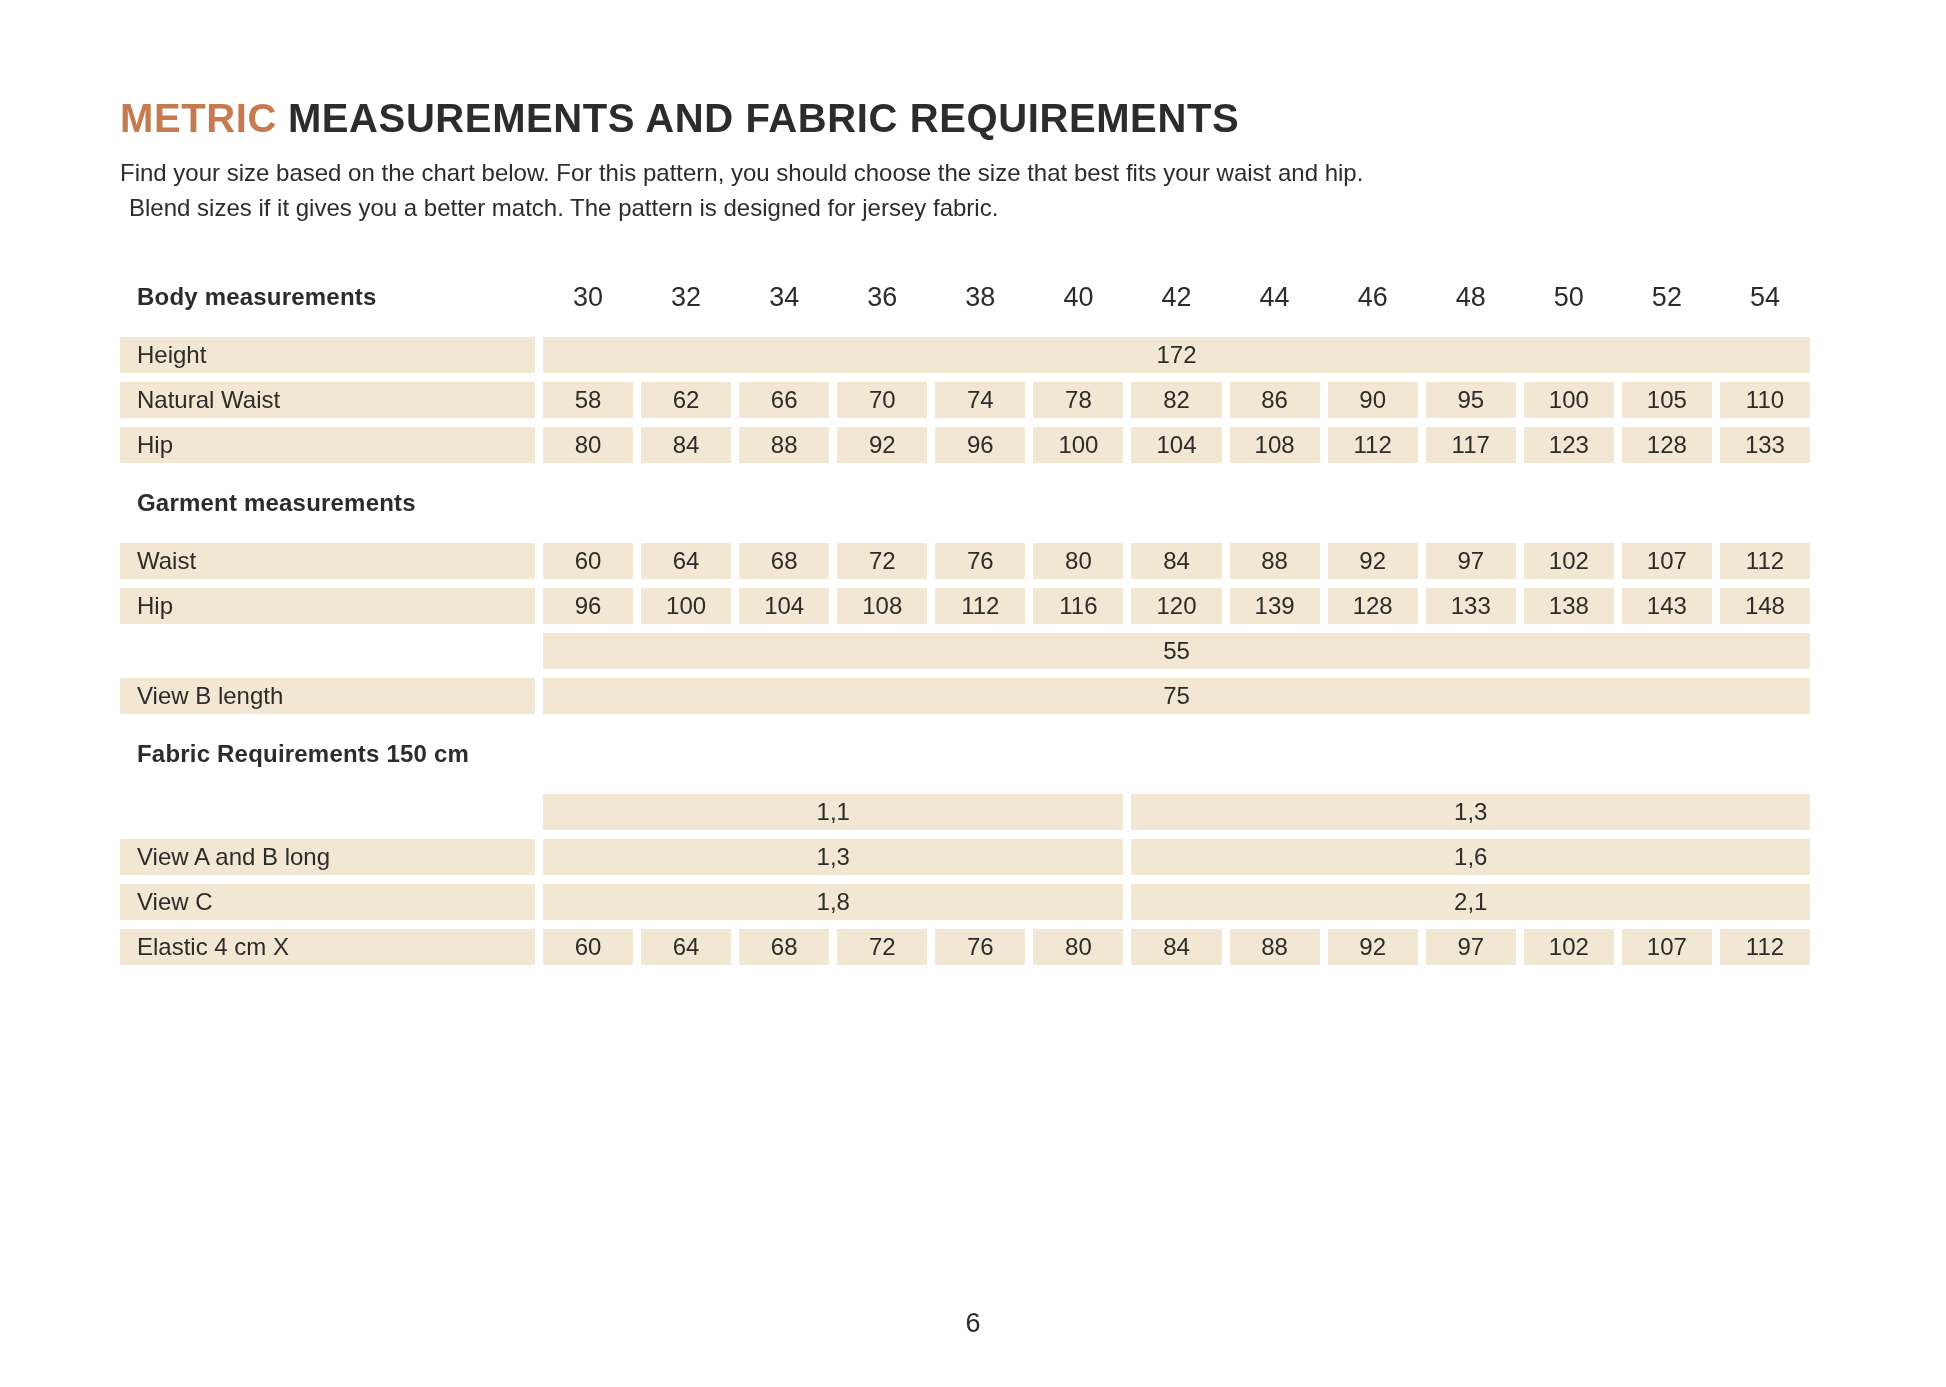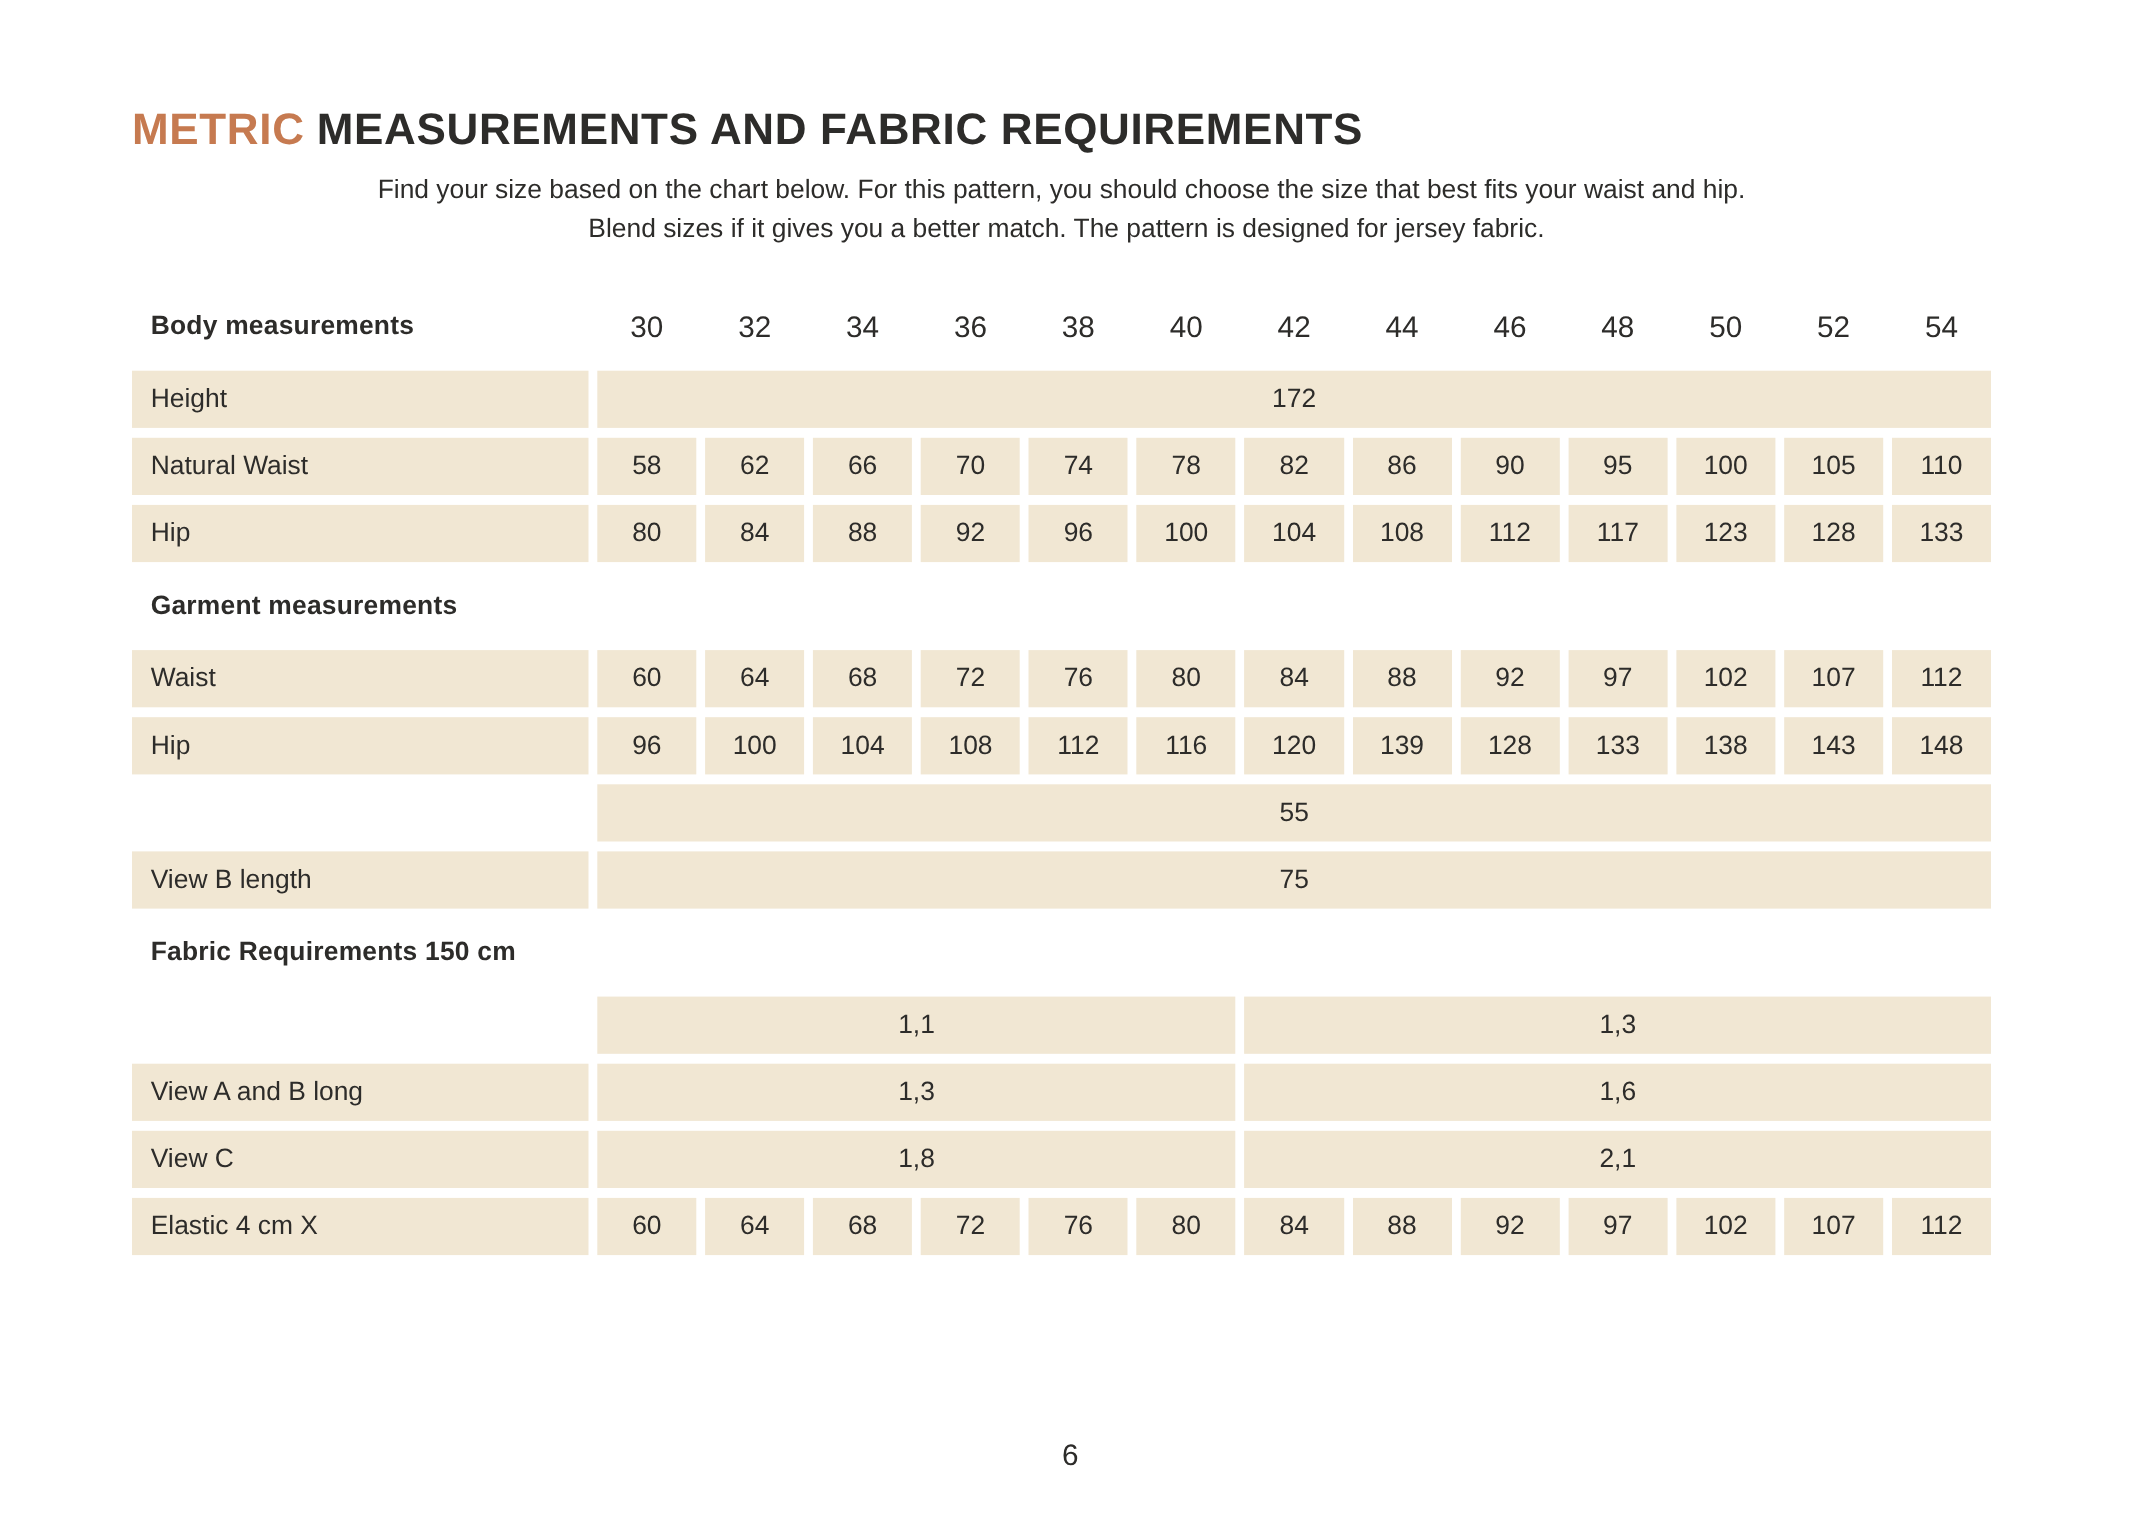--- a/index.html
+++ b/index.html
@@ -27,29 +27,28 @@
     color: #2d2c2a;
     white-space: nowrap;
   }
   .title .accent { color: #c67a50; }
   .title .rest { margin-left: 11px; }
   .intro {
     margin: 14px 0 0 0;
     font-size: 24px;
     line-height: 35px;
     color: #2d2c2a;
-    text-align: center;
   }
   .intro .line2 { padding-left: 9px; }
   .sizetable { margin-top: 42px; }
   .row {
     display: grid;
     grid-template-columns: 415px repeat(13, 1fr);
     column-gap: 8px;
-    height: 52px;
+    height: 36px;
     margin-bottom: 9px;
   }
   .row.header-row { height: 60px; margin-bottom: 10px; }
   .label {
     display: flex;
     align-items: center;
     padding-left: 17px;
     font-size: 24px;
     font-weight: 400;
   }

